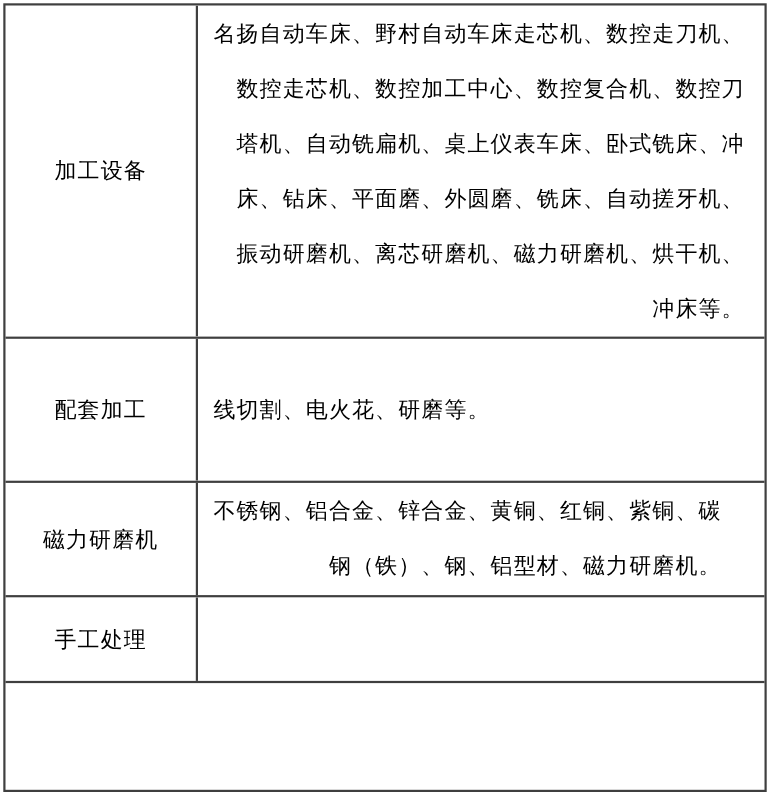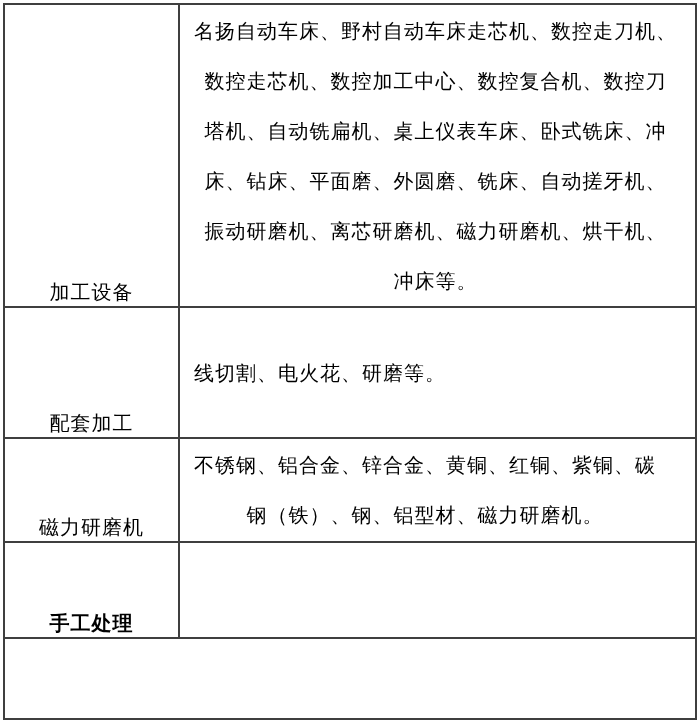--- a/index.html
+++ b/index.html
@@ -25,45 +25,45 @@
     background:var(--bg);
   }
   .row{
     display:flex;
     border-bottom:2px solid var(--border);
     overflow:hidden;
   }
   .row:nth-child(1){height:303px;}
   .row:nth-child(2){height:131px;}
   .row:nth-child(3){height:104px;}
-  .row:nth-child(4){height:96px;font-weight:bold;}
+  .row:nth-child(4){height:78px;}
   .row:nth-child(5){flex:1;border-bottom:none;}
   .label-cell{
     width:175px;
     flex:0 0 175px;
     border-right:2px solid var(--border);
     display:flex;
-    align-items:flex-end;
+    align-items:center;
     justify-content:center;
     font-size:20px;
     letter-spacing:1px;
   }
   .content-cell{
     flex:1;
     display:flex;
     align-items:center;
     padding:0 8px 0 14px;
     overflow:hidden;
   }
   .content-text{
     font-size:20px;
     line-height:50px;
     letter-spacing:1px;
     white-space:pre-line;
-    text-align:center;
+    text-align:right;
   }
 </style>
 </head>
 <body>
 
 <div class="cap-table">
 
   <div class="row">
     <div class="label-cell">
       <span>加工设备</span>

